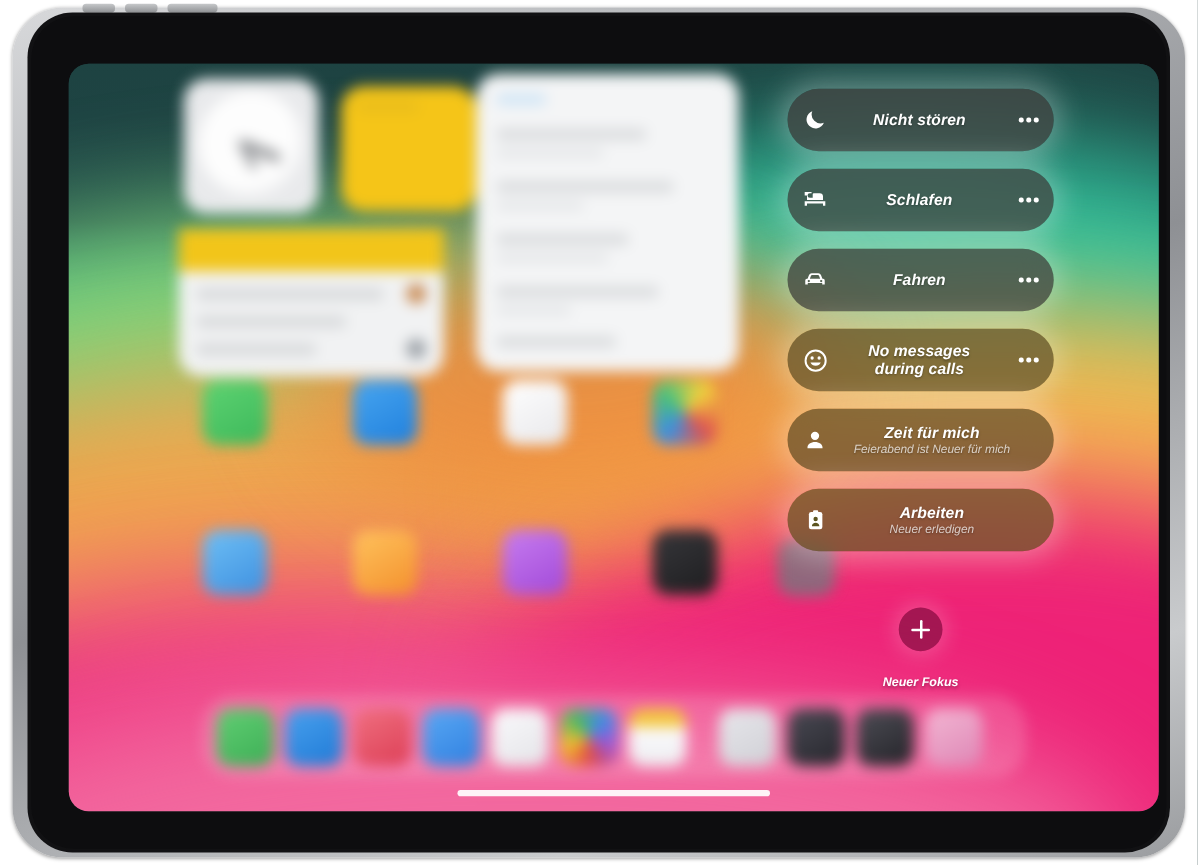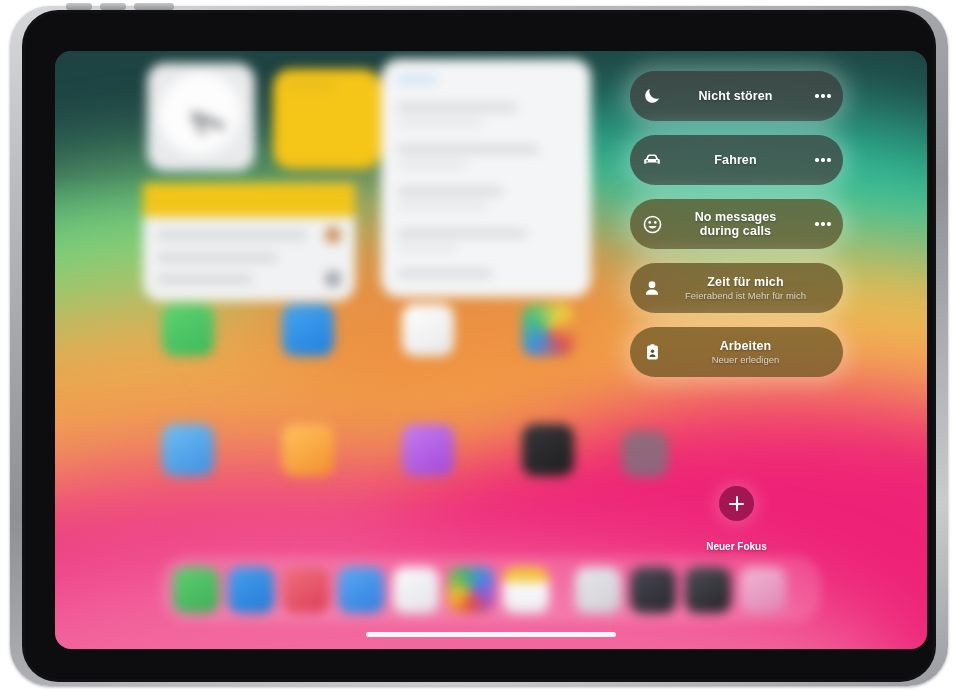--- a/index.html
+++ b/index.html
@@ -1,20 +1,20 @@
 <!DOCTYPE html>
 <html><head>
 <meta charset="utf-8">
 <style>
   html,body{margin:0;padding:0;background:#ffffff;}
   body{width:958px;height:692px;overflow:hidden;
        font-family:"Liberation Sans","DejaVu Sans",sans-serif;}
 
   
-  #stage{position:relative;width:958px;height:616px;background:#ffffff;}
+  #stage{position:relative;width:958px;height:616px;background:#ffffff;font-style:italic;}
 
   #device{position:absolute;left:10px;top:6px;width:938px;height:680px;
           border-radius:40px;
           background:linear-gradient(160deg,#d8d9db 0%,#b9bbbe 18%,#8e9094 50%,#c9cbcd 82%,#9a9c9f 100%);
           box-shadow:0 1px 3px rgba(0,0,0,.35);}
   #bezel{position:absolute;left:12px;top:4px;width:914px;height:672px;border-radius:36px;
          background:#111113;}
   #bezel-inner{position:absolute;left:3px;top:3px;width:908px;height:666px;border-radius:34px;
          background:#0d0d0f;}
 
@@ -209,20 +209,35 @@
           <div class="fr-text">
             <div class="fr-title">Nicht stören</div>
           </div>
           <div class="fr-more">
               <i></i>
               <i></i>
               <i></i>
             </div>
         </div>
 
+        <div class="focus-row">
+          <div class="fr-icon">
+            <svg width="22" height="22" viewBox="0 0 24 24">
+                <path fill="currentColor" d="M3 8h2v4h14V9a3 3 0 0 0-3-3h-5a1 1 0 0 0-1 1v3H7.5a2 2 0 1 1 0-4H9V5H3zM3 13h18v4h-2v-2H5v2H3z"></path>
+              </svg>
+          </div>
+          <div class="fr-text">
+            <div class="fr-title">Schlafen</div>
+          </div>
+          <div class="fr-more">
+              <i></i>
+              <i></i>
+              <i></i>
+            </div>
+        </div>
 
         <div class="focus-row">
           <div class="fr-icon">
             <svg width="22" height="22" viewBox="0 0 24 24">
                 <path fill="currentColor" d="M5.5 11l1.3-3.4A2.5 2.5 0 0 1 9.1 6h5.8a2.5 2.5 0 0 1 2.3 1.6L18.5 11h.6a1.4 1.4 0 0 1 1.4 1.4V16h-2.2v-1.3H5.7V16H3.5v-3.6A1.4 1.4 0 0 1 4.9 11zm2-.2h9l-1-2.6a1 1 0 0 0-.95-.65H9.45a1 1 0 0 0-.95.65zM6.6 13.9a1 1 0 1 0 0-2 1 1 0 0 0 0 2m10.8 0a1 1 0 1 0 0-2 1 1 0 0 0 0 2"></path>
               </svg>
           </div>
           <div class="fr-text">
             <div class="fr-title">Fahren</div>
           </div>
@@ -254,21 +269,21 @@
         </div>
 
         <div class="focus-row warm nopad">
           <div class="fr-icon">
             <svg width="20" height="20" viewBox="0 0 24 24">
                 <path fill="currentColor" d="M12 12a4 4 0 1 0 0-8 4 4 0 0 0 0 8m0 1.8c-4 0-7.2 2.3-7.2 5.1V20h14.4v-1.1c0-2.8-3.2-5.1-7.2-5.1"></path>
               </svg>
           </div>
           <div class="fr-text">
             <div class="fr-title">Zeit für mich</div>
-            <div class="fr-sub">Feierabend ist Mehr für mich</div>
+            <div class="fr-sub">Feierabend ist Neuer für mich</div>
           </div>
           <div class="fr-nomore"></div>
         </div>
 
         <div class="focus-row warm2 nopad">
           <div class="fr-icon">
             <svg width="19" height="19" viewBox="0 0 24 24">
               <rect x="5.2" y="3.2" width="13.6" height="17.6" rx="2.4" fill="currentColor"></rect>
               <rect x="9.4" y="1.6" width="5.2" height="2.6" rx="1" fill="currentColor"></rect>
               <circle cx="12" cy="10.4" r="2.2" fill="#5b5420"></circle>

